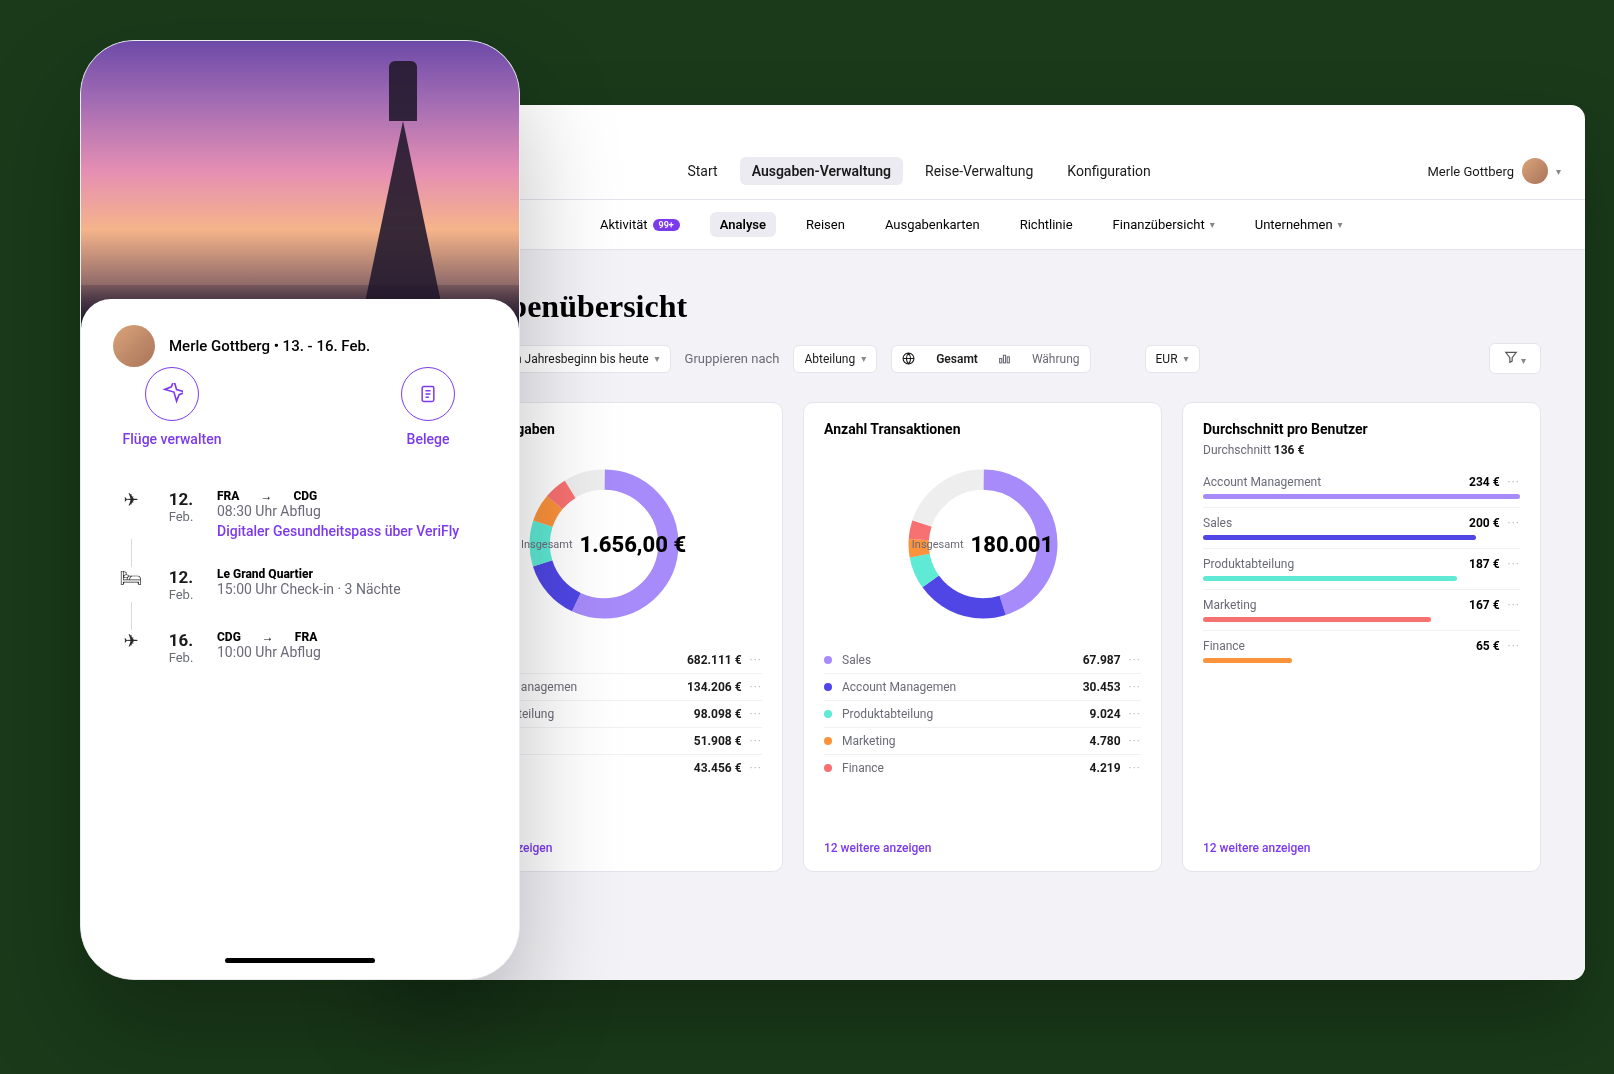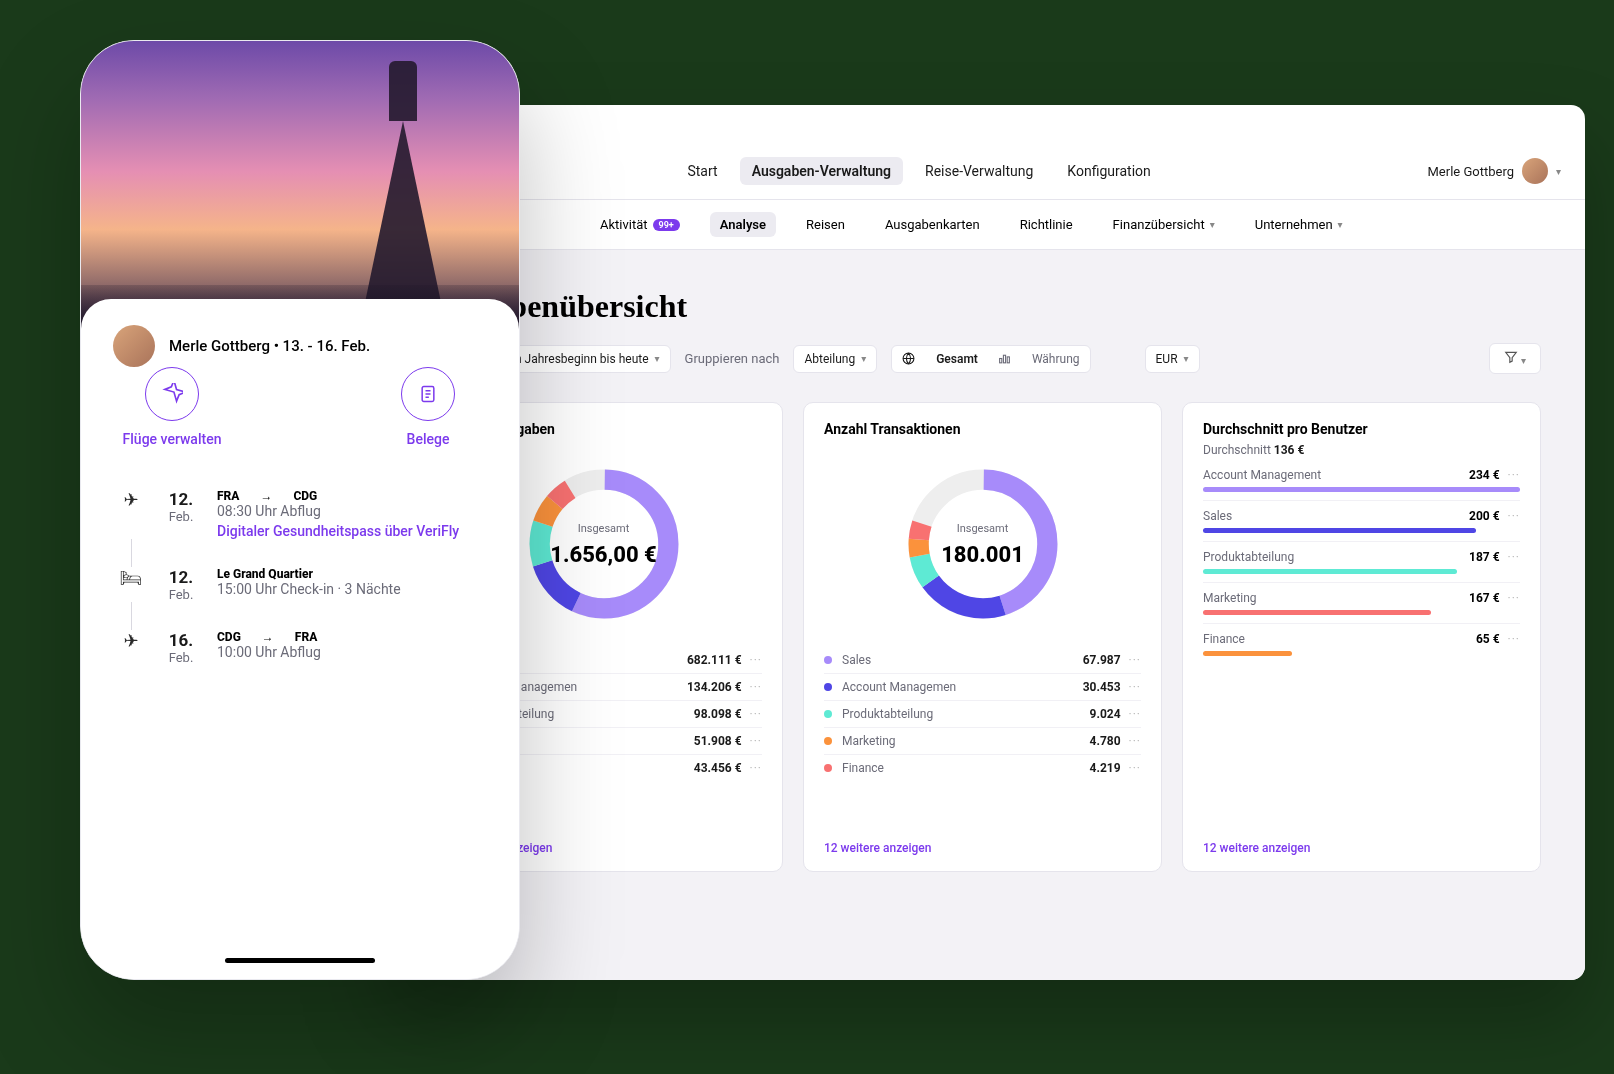--- a/index.html
+++ b/index.html
@@ -67,33 +67,33 @@
   .seg-btn.active{color:var(--text);font-weight:600}
   .filter-icon{margin-left:auto;background:#fff;border:1px solid var(--border);border-radius:6px;padding:6px 14px;cursor:pointer}
 
   .cards{display:flex;gap:20px;margin-top:28px}
   .card{flex:1;background:#fff;border:1px solid var(--border);border-radius:10px;padding:18px 20px 16px;display:flex;flex-direction:column;min-height:470px}
   .card-title{font-weight:700;font-size:14px;margin-bottom:6px}
 
   .donut-wrap{display:flex;justify-content:center;margin:16px 0 18px}
   .donut{position:relative;width:170px;height:170px}
   .donut svg{width:100%;height:100%}
-  .donut-center{position:absolute;inset:0;display:flex;flex-direction:column;align-items:center;justify-content:center;gap:7px}
+  .donut-center{position:absolute;inset:0;display:flex;flex-direction:row;align-items:center;justify-content:center;gap:7px}
   .donut-label{font-size:11px;color:var(--muted)}
   .donut-value{font-size:22px;font-weight:800}
 
   .legend{font-size:12px}
   .legend-row{display:flex;align-items:center;padding:6px 0;border-top:1px solid #f1f0f5}
   .legend-row:first-child{border-top:none}
   .legend-dot{width:8px;height:8px;border-radius:50%;margin-right:10px;flex-shrink:0}
   .legend-name{color:var(--muted);flex:1;white-space:nowrap;overflow:hidden;text-overflow:ellipsis}
   .legend-val{font-weight:700;color:var(--text)}
   .legend-more{color:#bbb;margin-left:8px;letter-spacing:1px;cursor:pointer}
 
-  .avg-line{font-size:12px;color:var(--muted);margin-bottom:3px}
+  .avg-line{font-size:12px;color:var(--muted);margin-bottom:10px}
   .avg-line b{color:var(--text);font-weight:700}
   .bar-row{padding:8px 0;border-top:1px solid #f1f0f5}
   .bar-row:first-of-type{border-top:none}
   .bar-head{display:flex;align-items:center;font-size:12px;margin-bottom:5px}
   .bar-head .name{color:var(--muted);flex:1}
   .bar-head .val{font-weight:700}
   .bar-track{height:5px;border-radius:3px}
 
   .show-more{color:var(--purple);font-size:12px;font-weight:500;margin-top:auto;padding-top:10px;cursor:pointer}
 

